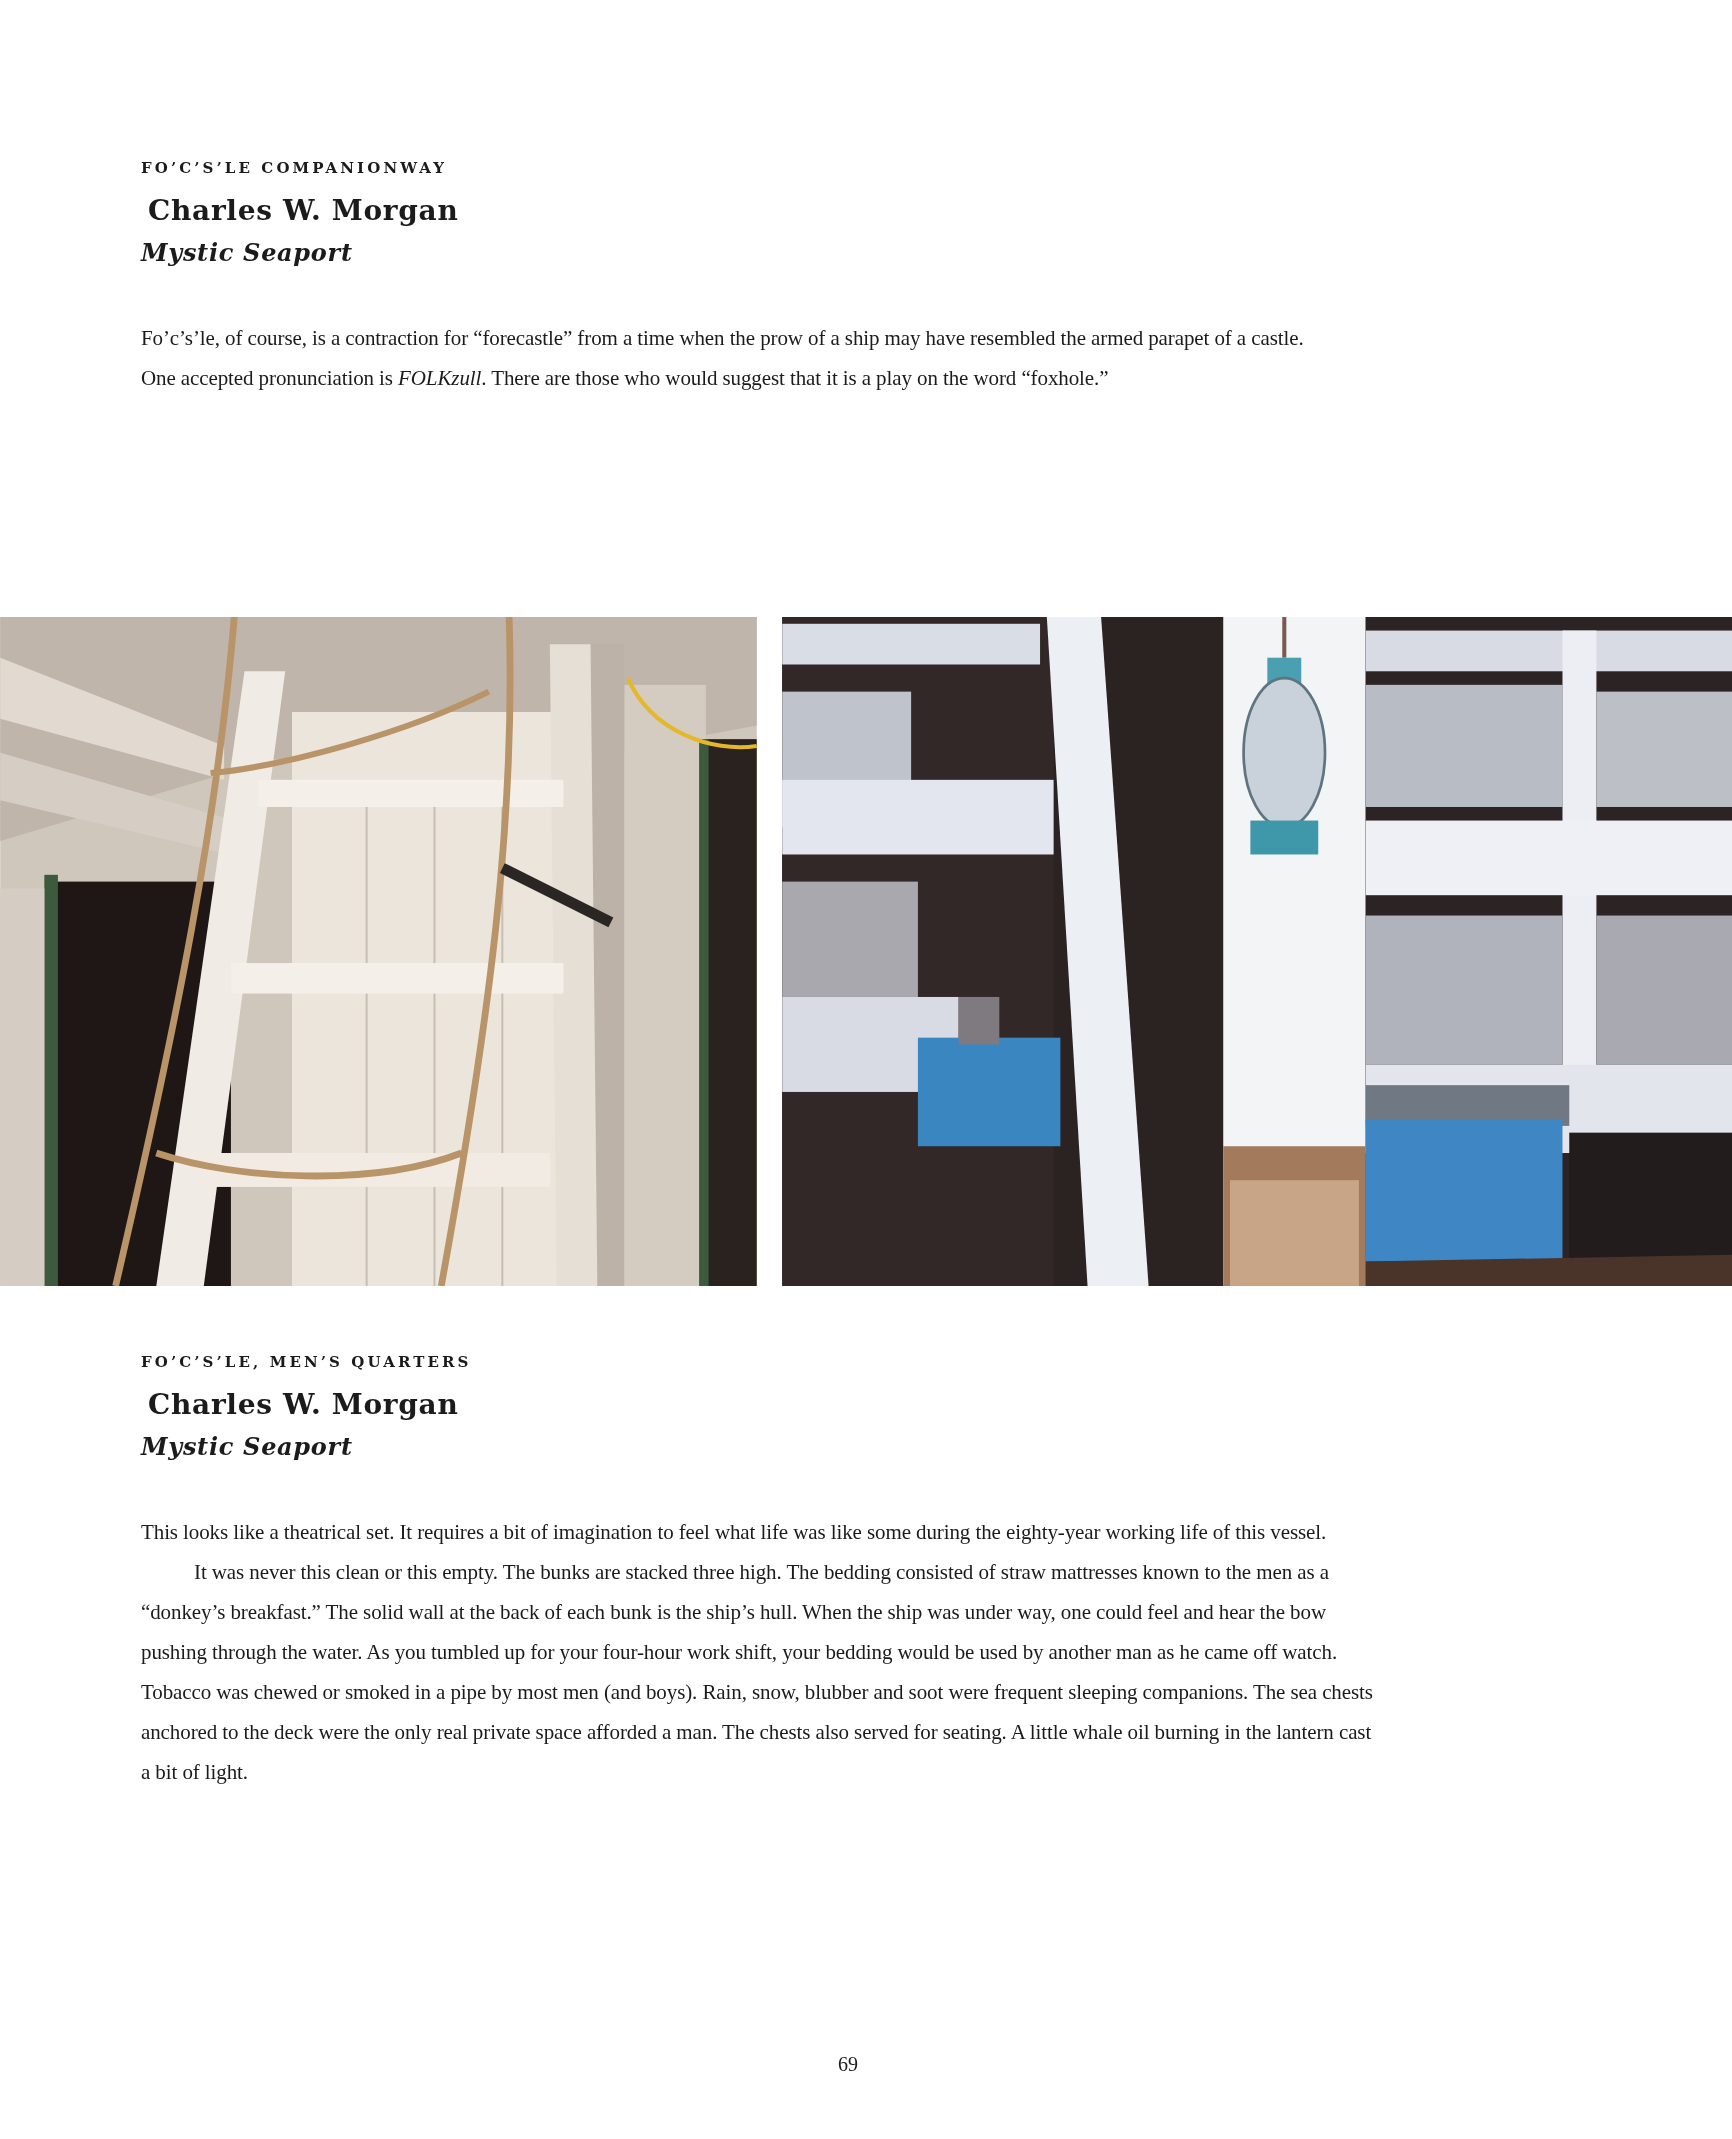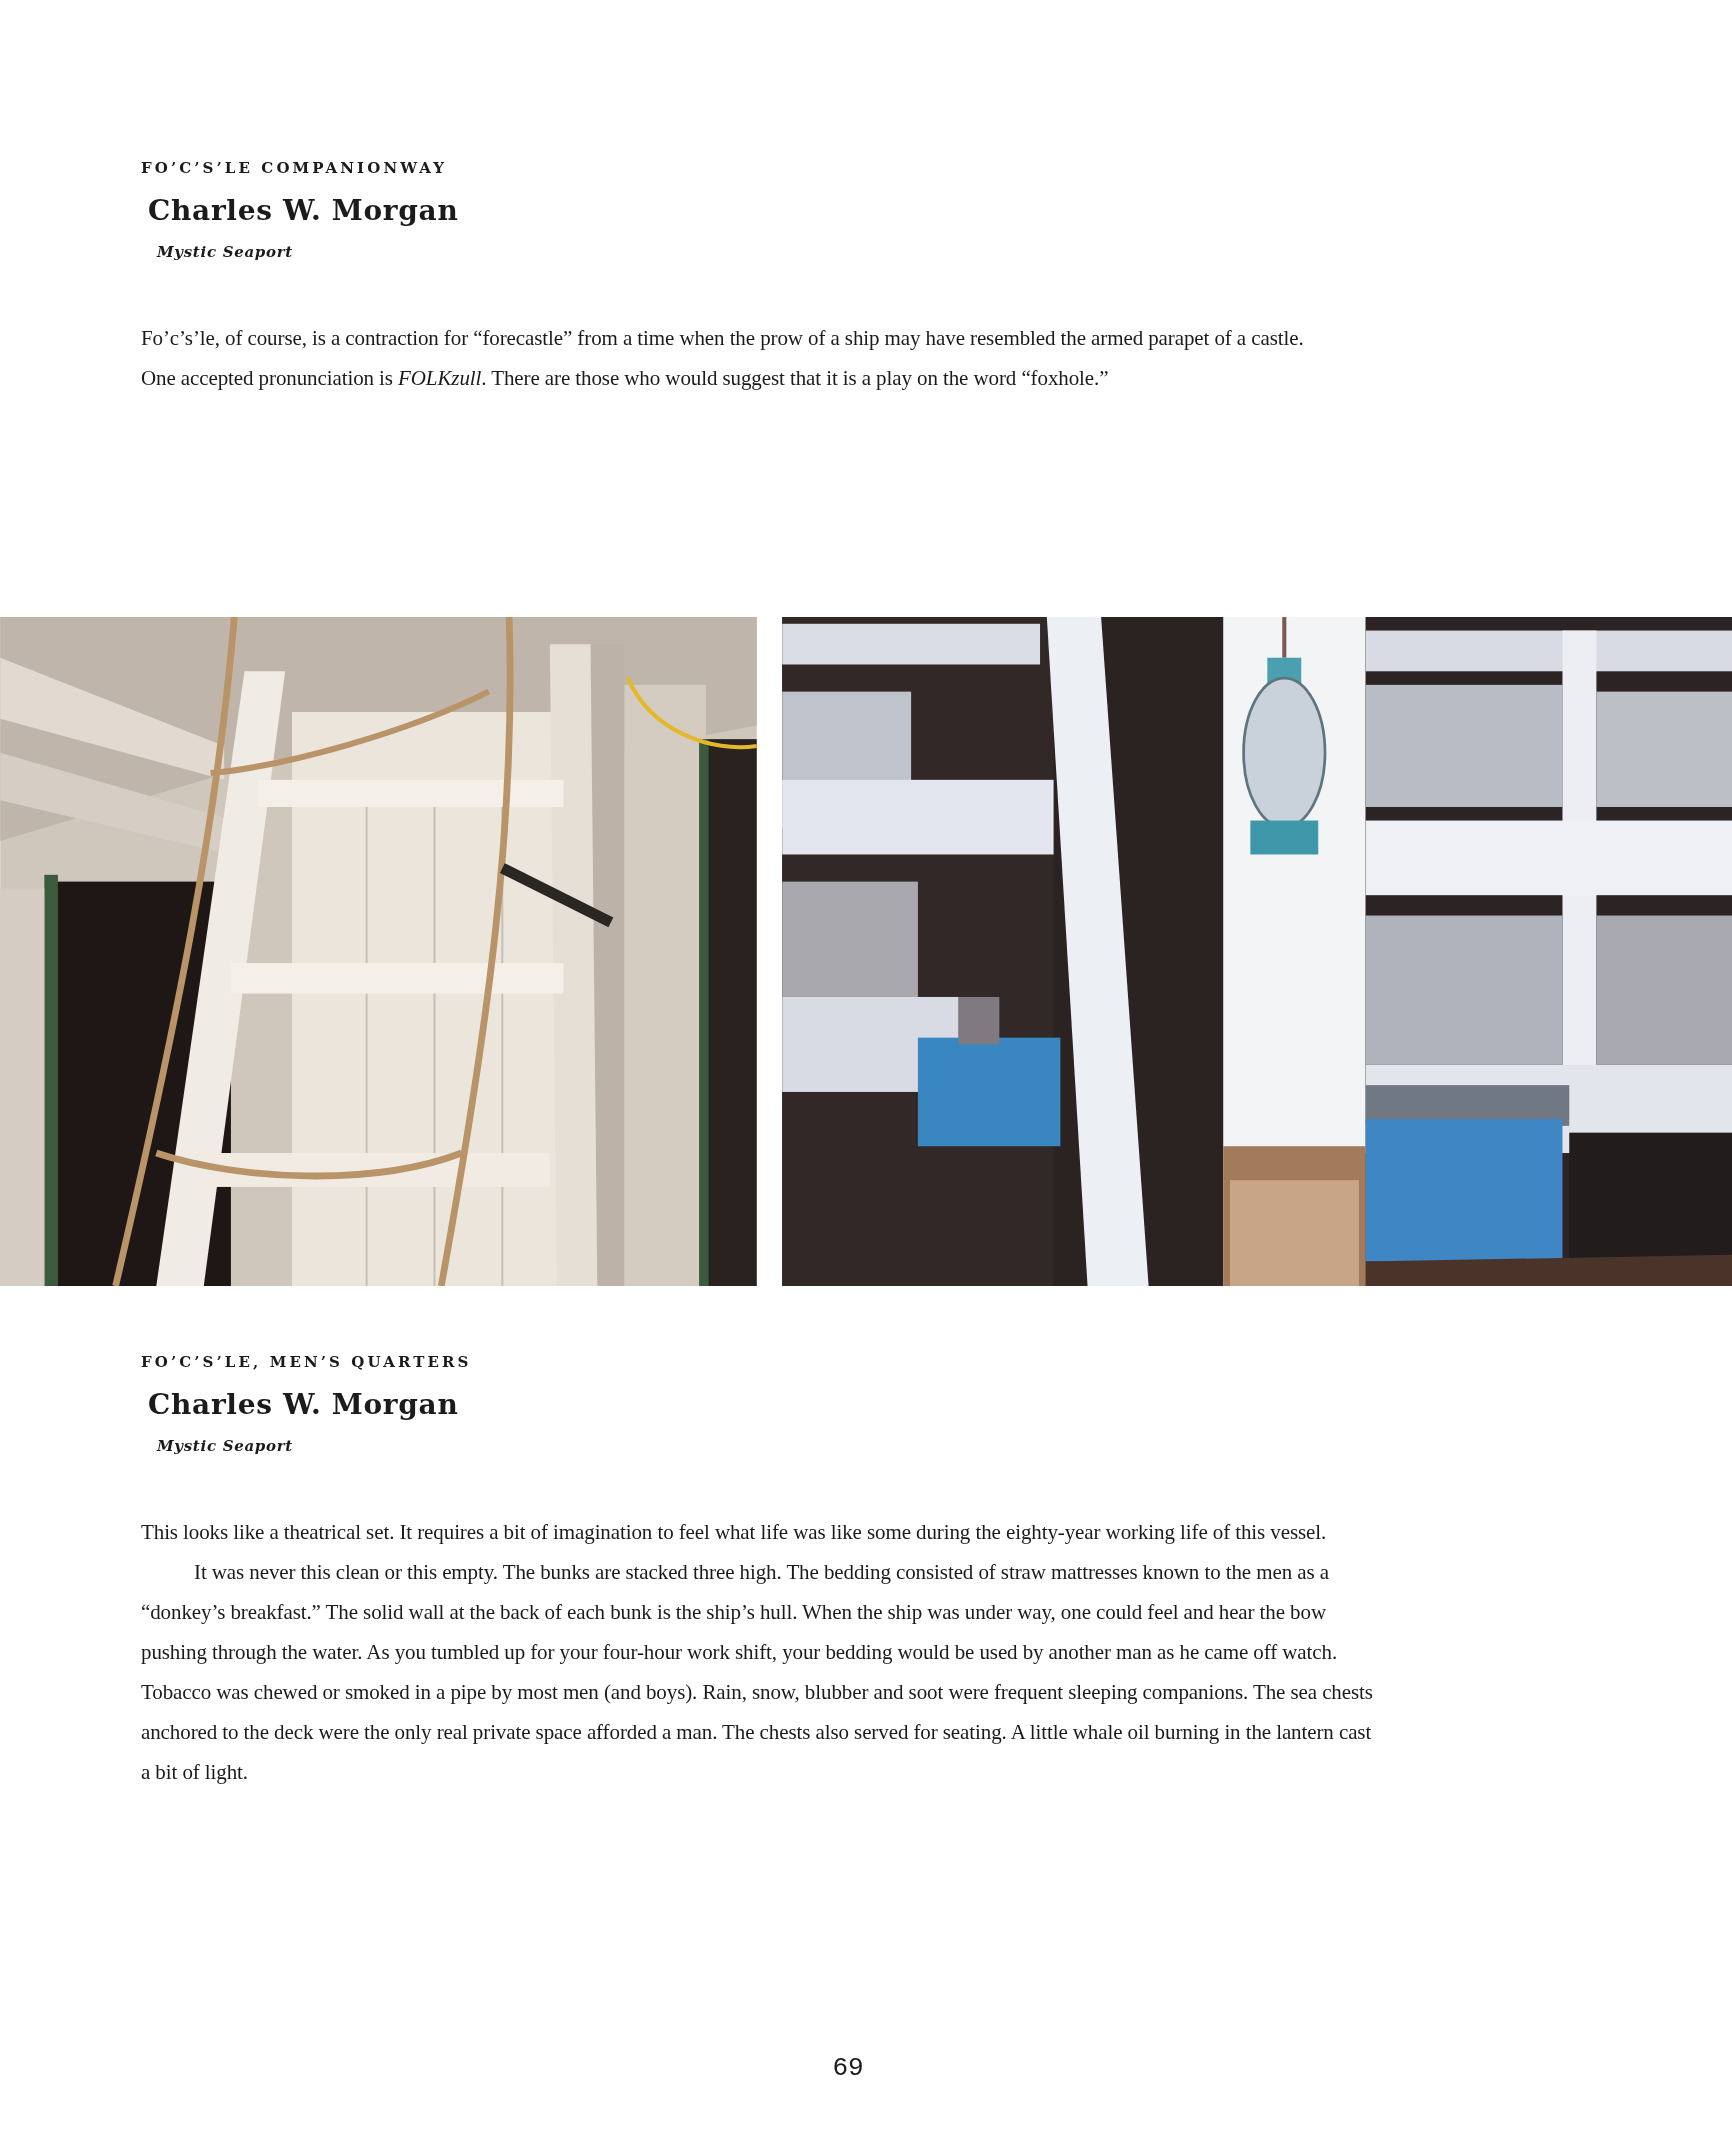--- a/index.html
+++ b/index.html
@@ -1,25 +1,25 @@
 <!DOCTYPE html>
 <html style="font-size:11px"><head>
 <meta charset="utf-8">
 <style>
   html, body { margin: 0; padding: 0; background: #ffffff; }
   body { width: 1732px; height: 2140px; position: relative; overflow: hidden; color: #1b1b1b; font-family: "DejaVu Serif", "Liberation Serif", serif; }
   .block { position: absolute; left: 141px; }
   .heading { font-weight: bold; font-size: 15px; letter-spacing: 3.1px; line-height: 27px; margin: 0; }
   .subline { font-size: 28px; line-height: 27px; font-weight: 600; letter-spacing: 0.7px; margin: 7px; }
-  .place { font-size: 15px; line-height: 27px; font-style: italic; font-weight: 600; letter-spacing: 0.7px; margin: 16px; }
+  .place { font-size: 24px; line-height: 27px; font-style: italic; font-weight: 600; letter-spacing: 0.7px; margin: 0; }
   .body-text { position: absolute; left: 141px; font-family: "Liberation Serif", "DejaVu Serif", serif; font-size: 21px; line-height: 40px; margin: 0; letter-spacing: -0.1px; }
   .body-text p { margin: 0; }
   .body-text p.indent { text-indent: 53px; }
   .photo { position: absolute; top: 617px; height: 669px; overflow: hidden; }
-  .page-num { position: absolute; top: 2053px; left: 814px; width: 68px; text-align: center; font-size: 26px; font-family: Liberation Mono, monospace; }
+  .page-num { position: absolute; top: 2053px; left: 814px; width: 68px; text-align: center; font-size: 20px; font-family: Liberation Serif, serif; }
 </style>
 </head>
 <body>
 
 <div class="block" style="top:155px;">
   <h2 class="heading">FO’C’S’LE COMPANIONWAY</h2>
   <div class="subline" style="margin-top:15px;">Charles W. Morgan</div>
   <div class="place" style="margin-top:15px;">Mystic Seaport</div>
 </div>
 

